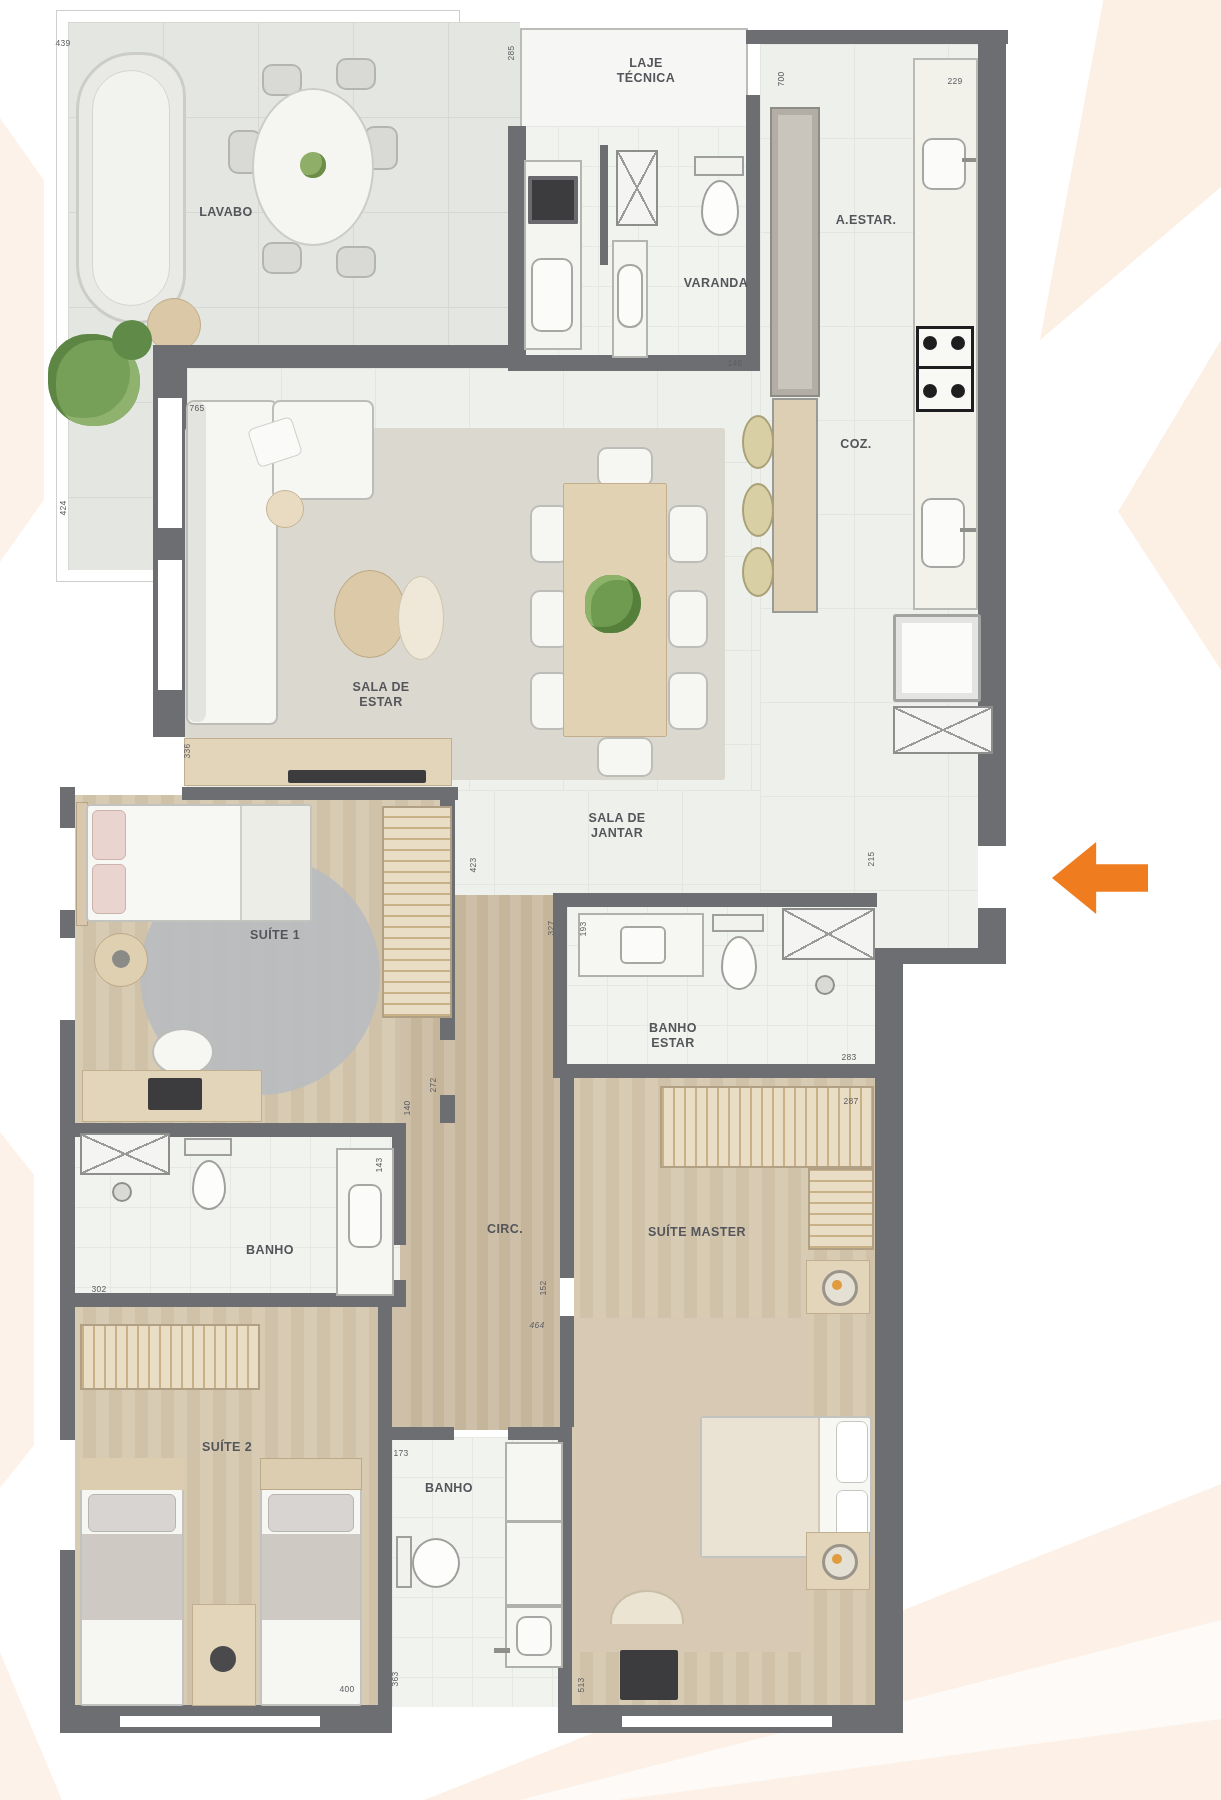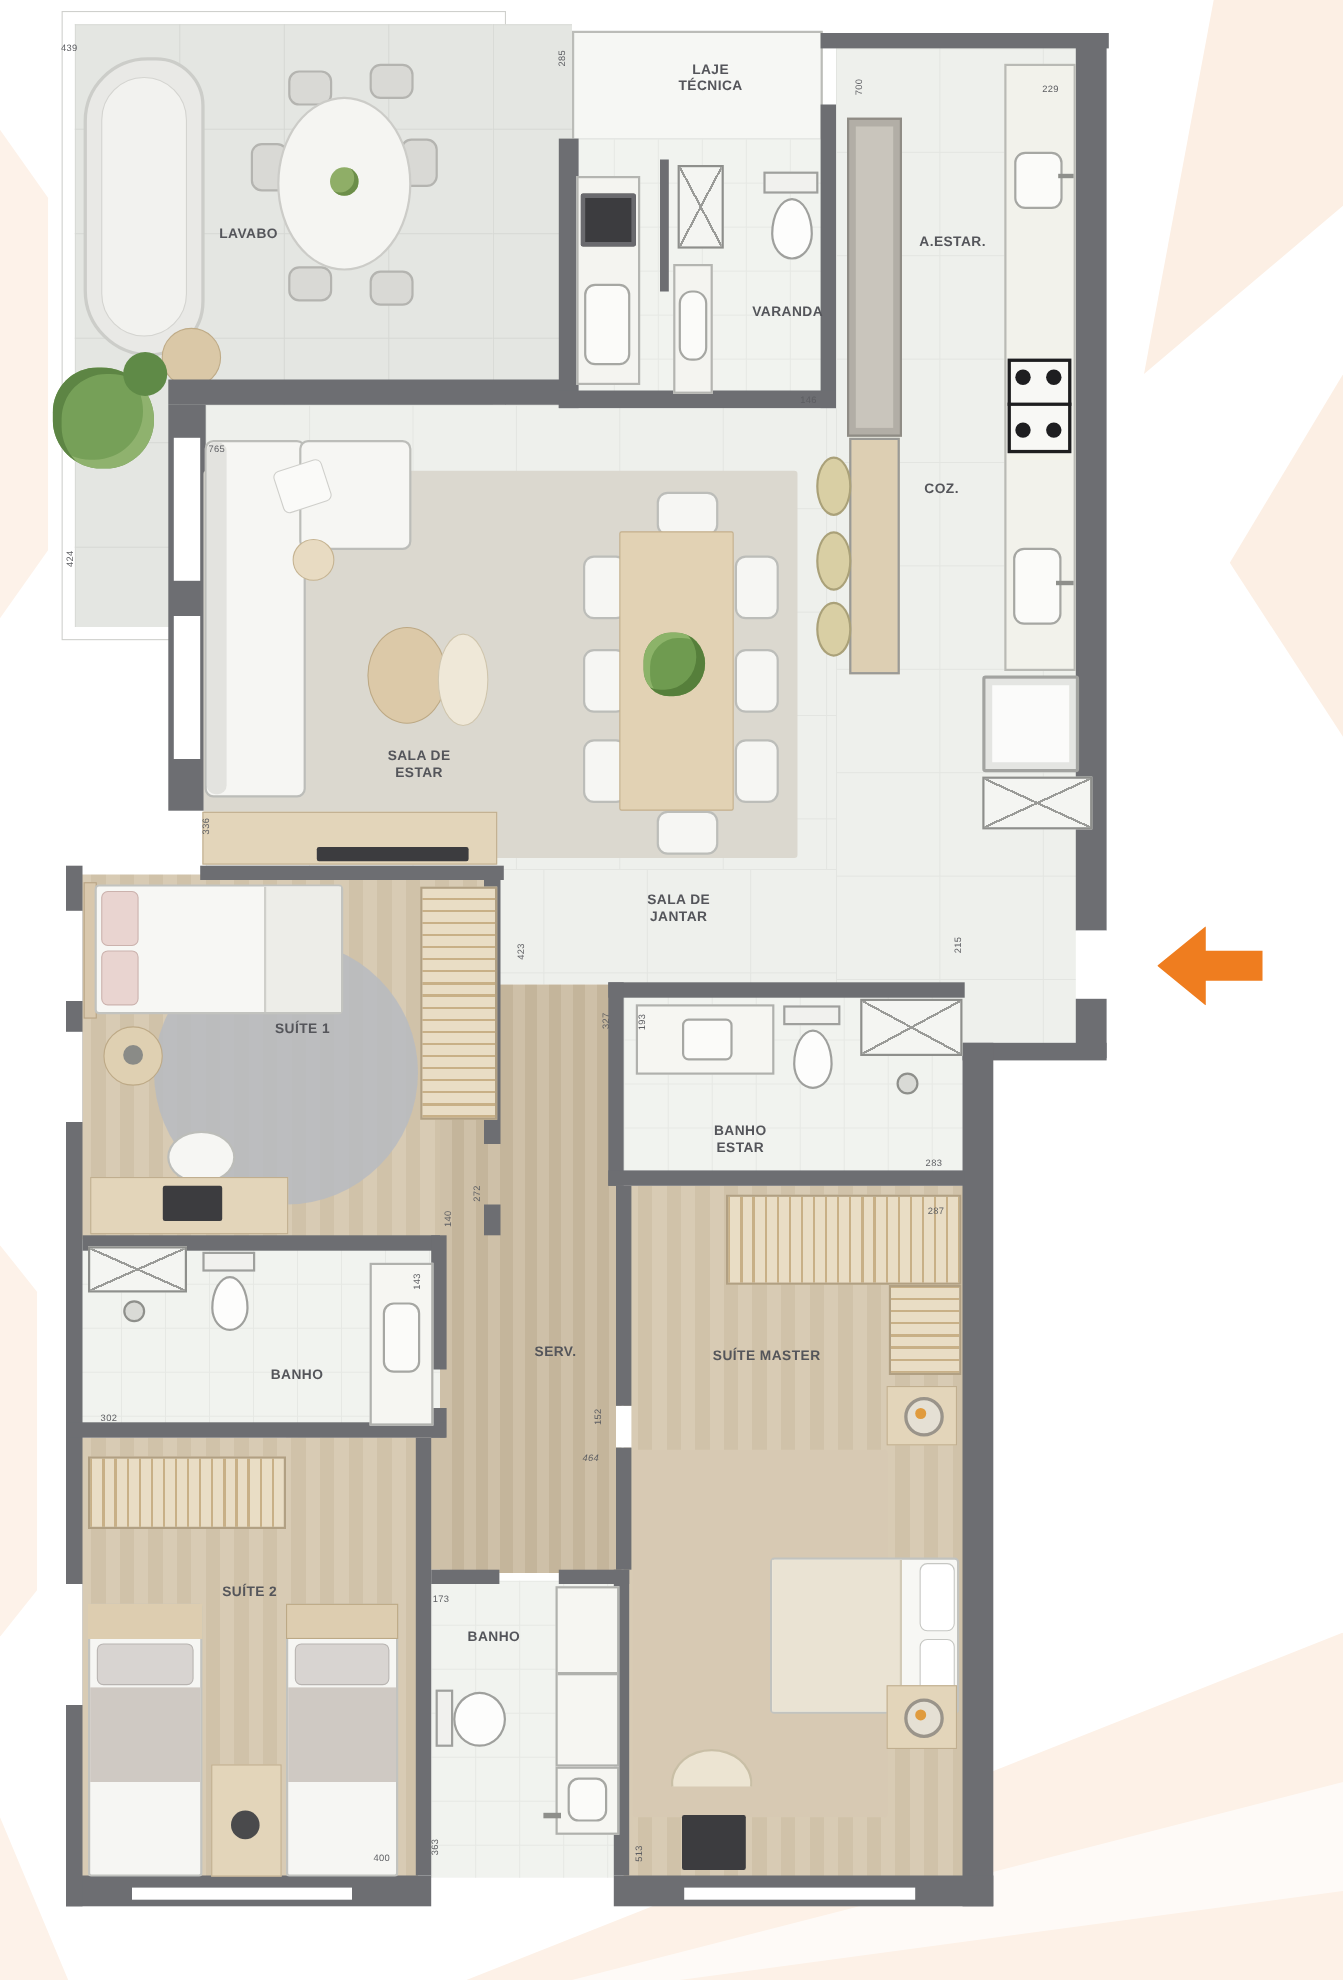--- a/index.html
+++ b/index.html
@@ -251,21 +251,21 @@
   <div class="room-label" style="left:161px;top:205px;width:130px;">LAVABO</div>
   <div class="room-label" style="left:606px;top:56px;width:80px;">LAJE TÉCNICA</div>
   <div class="room-label" style="left:821px;top:213px;width:90px;">A.ESTAR.</div>
   <div class="room-label" style="left:671px;top:276px;width:90px;">VARANDA</div>
   <div class="room-label" style="left:826px;top:437px;width:60px;">COZ.</div>
   <div class="room-label" style="left:348px;top:680px;width:66px;">SALA DE ESTAR</div>
   <div class="room-label" style="left:582px;top:811px;width:70px;">SALA DE JANTAR</div>
   <div class="room-label" style="left:230px;top:928px;width:90px;">SUÍTE 1</div>
   <div class="room-label" style="left:635px;top:1021px;width:76px;">BANHO ESTAR</div>
   <div class="room-label" style="left:235px;top:1243px;width:70px;">BANHO</div>
-  <div class="room-label" style="left:475px;top:1222px;width:60px;">SERV.</div>
+  <div class="room-label" style="left:475px;top:1222px;width:60px;">CIRC.</div>
   <div class="room-label" style="left:617px;top:1225px;width:160px;">SUÍTE MASTER</div>
   <div class="room-label" style="left:182px;top:1440px;width:90px;">SUÍTE 2</div>
   <div class="room-label" style="left:414px;top:1481px;width:70px;">BANHO</div>
 
   <div class="dim" style="left:46px;top:38px;">439</div>
   <div class="dim v" style="left:494px;top:48px;">285</div>
   <div class="dim v" style="left:764px;top:74px;">700</div>
   <div class="dim" style="left:938px;top:76px;">229</div>
   <div class="dim" style="left:718px;top:358px;">146</div>
   <div class="dim" style="left:180px;top:403px;">765</div>

